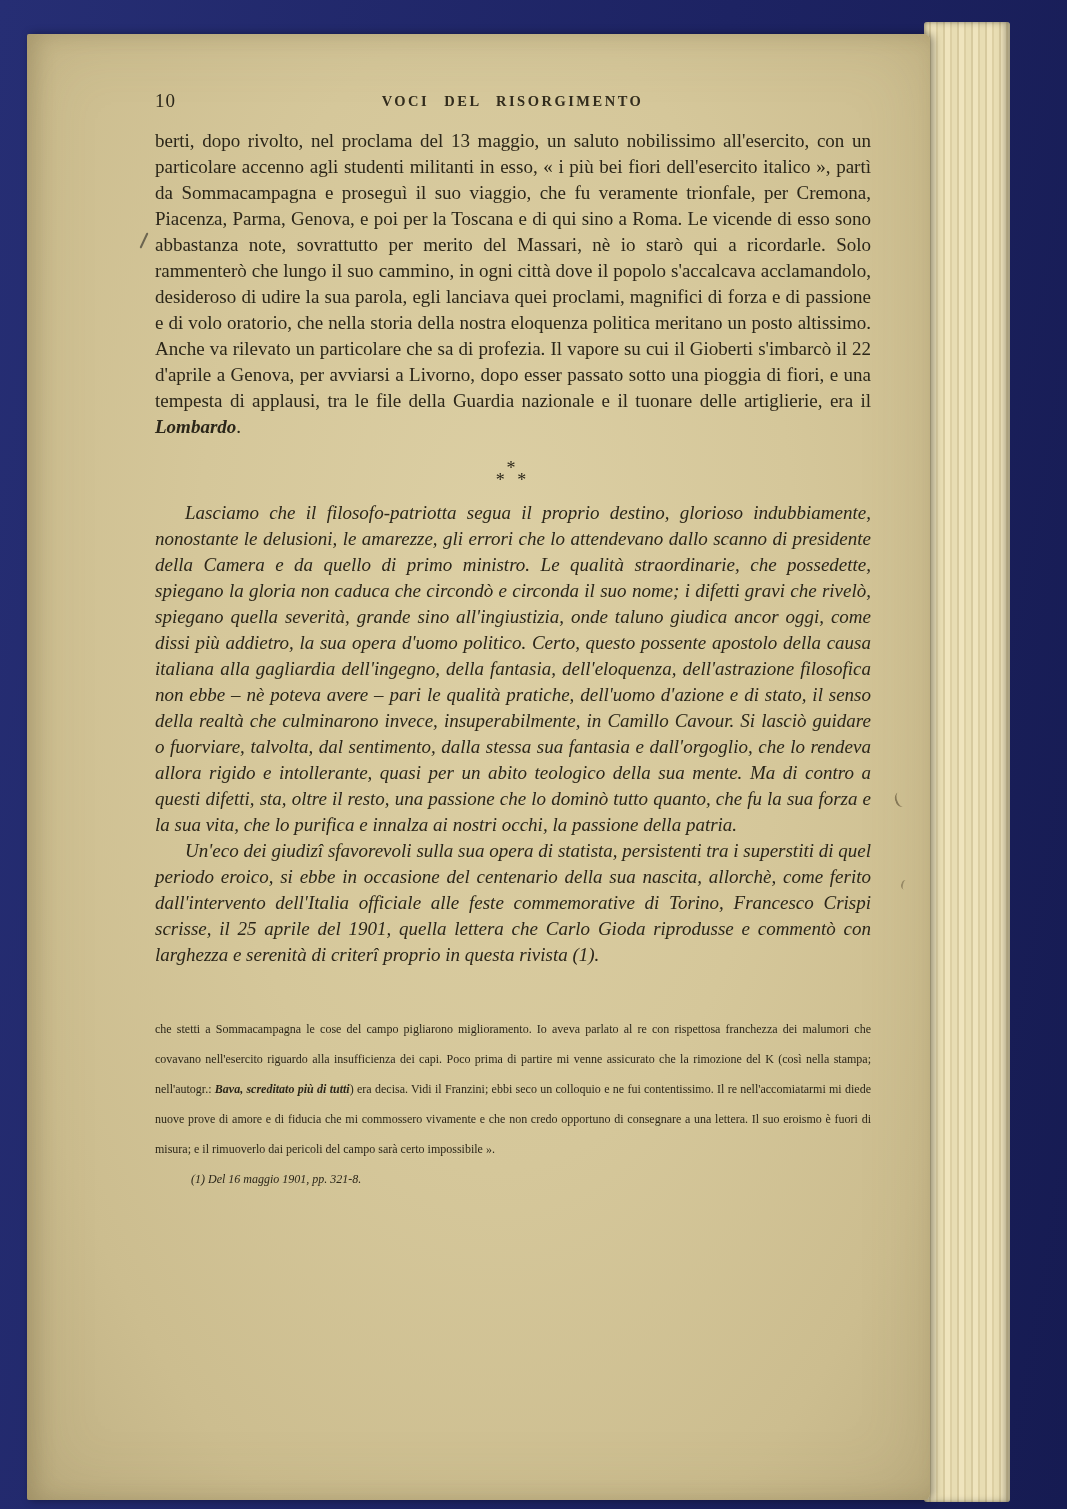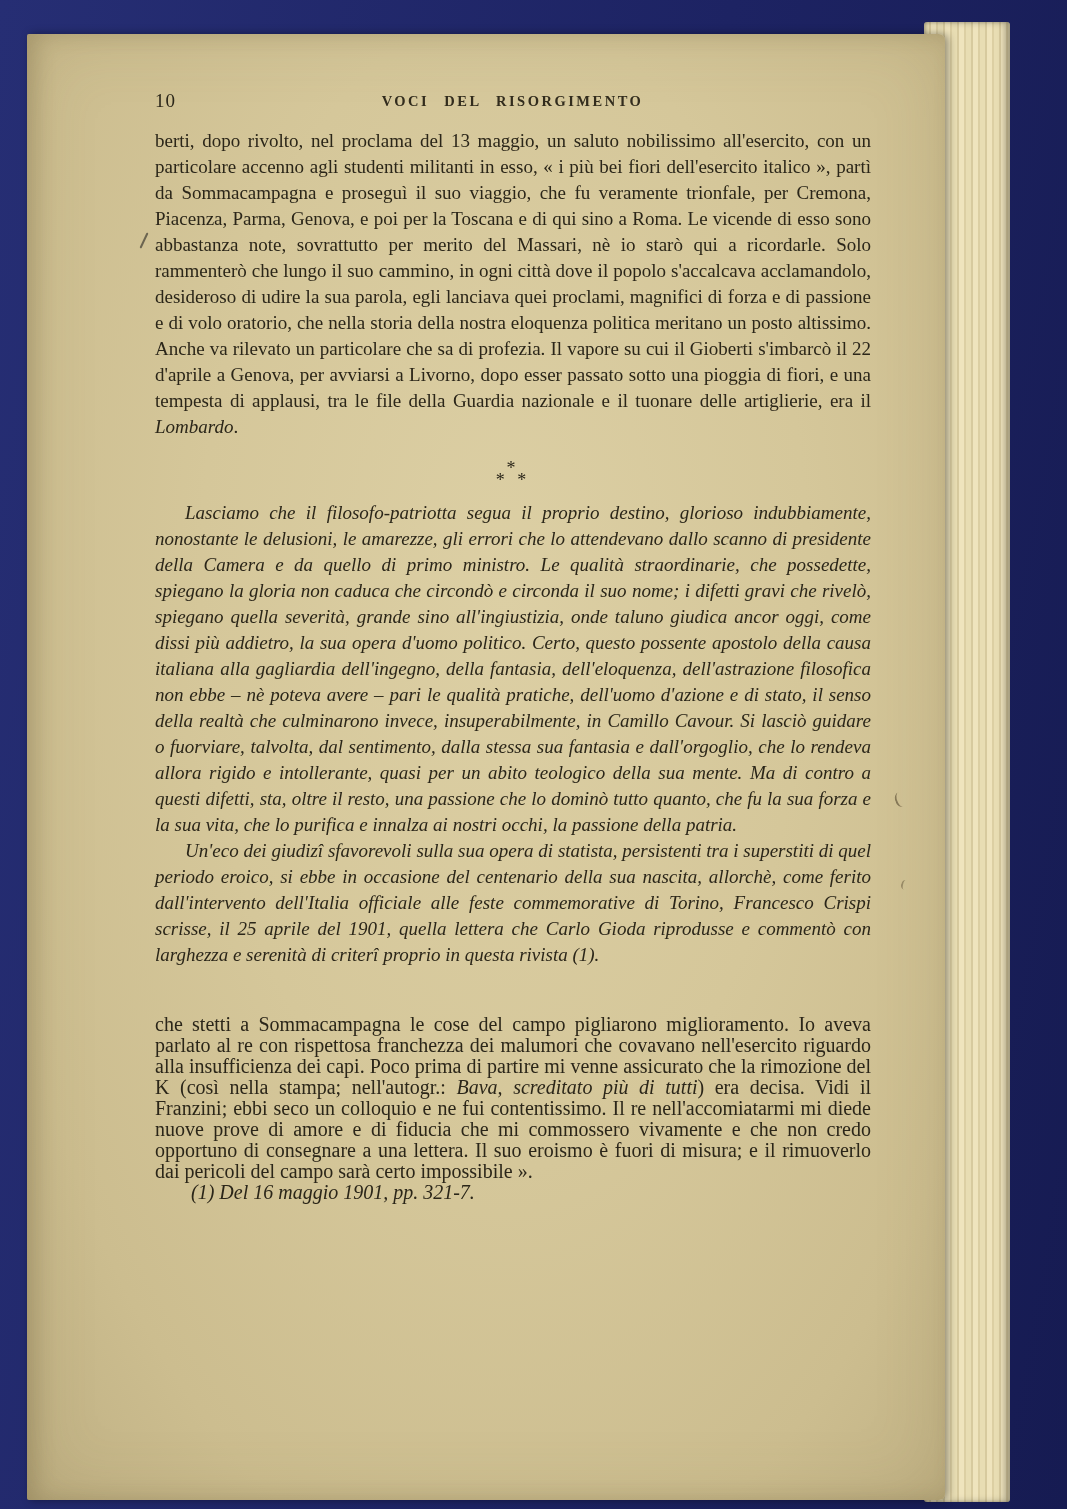--- a/index.html
+++ b/index.html
@@ -12,35 +12,34 @@
     position:absolute;top:22px;left:924px;width:86px;height:1480px;
     border-radius:3px;
     background:repeating-linear-gradient(90deg,#e8ddb3 0 5px,#d7ca9e 5px 7px,#efe4bd 7px 12px,#dccfa3 12px 14px);
     box-shadow:inset -5px 0 7px rgba(0,0,0,.3), inset 2px 0 3px rgba(0,0,0,.2);
   }
   .page{
     position:absolute;top:34px;left:27px;width:903px;height:1466px;
     border-radius:2px 6px 6px 2px;
     background:radial-gradient(ellipse at 52% 38%, #dccfa4 0%, #d5c79a 45%, #ccbd8f 78%, #bfb083 100%);
     box-shadow:3px 0 9px rgba(0,0,0,.4), inset 0 0 70px rgba(118,98,58,.18), inset 9px 0 20px rgba(88,72,42,.22);
-    padding-left:15px;
   }
   .content{position:absolute;top:54px;left:128px;width:716px;color:#2b2619;}
   .header-row{position:relative;height:30px;margin-bottom:10px;}
   .pagenum{position:absolute;left:0;top:2px;font-size:19px;letter-spacing:1px;}
   .running-header{
     position:absolute;left:0;right:1px;top:5px;text-align:center;
     font-size:14.5px;font-weight:bold;letter-spacing:2.5px;word-spacing:9px;color:#322c1d;
   }
   .para{margin:0;font-size:19px;line-height:26px;text-align:justify;}
   .para.indent{text-indent:30px;font-style:italic;}
-  .it{font-style:italic;}
+  .it{font-style:italic;font-weight:bold;}
   .asterism{text-align:center;font-size:18px;line-height:12px;margin:22px 0 14px;letter-spacing:4px;color:#2b2619;}
   .footnote{margin-top:46px;}
-  .footnote .para{font-size:20px;line-height:21px;}
+  .footnote .para{font-size:12px;line-height:30px;}
   .footnote .para.indent{text-indent:36px;}
   .pen-mark{
     position:absolute;left:116px;top:198px;width:2px;height:17px;
     background:#4a453a;border-radius:2px;transform:rotate(25deg);opacity:.75;
   }
   .edge-mark{
     position:absolute;left:868px;top:758px;width:9px;height:15px;
     border-left:2px solid rgba(72,60,38,.55);border-radius:50%;transform:rotate(-18deg);
   }
   .edge-mark2{
@@ -66,17 +65,17 @@
           <p class="para"><span>berti, dopo rivolto, nel proclama del 13 maggio, un saluto nobilissimo all'esercito, con un particolare accenno agli studenti militanti in esso, « i più bei fiori dell'esercito italico », partì da Sommacampagna e proseguì il suo viaggio, che fu veramente trionfale, per Cremona, Piacenza, Parma, Genova, e poi per la Toscana e di qui sino a Roma. Le vicende di esso sono abbastanza note, sovrattutto per merito del Massari, nè io starò qui a ricordarle. Solo rammenterò che lungo il suo cammino, in ogni città dove il popolo s'accalcava acclamandolo, desideroso di udire la sua parola, egli lanciava quei proclami, magnifici di forza e di passione e di volo oratorio, che nella storia della nostra eloquenza politica meritano un posto altissimo. Anche va rilevato un particolare che sa di profezia. Il vapore su cui il Gioberti s'imbarcò il 22 d'aprile a Genova, per avviarsi a Livorno, dopo esser passato sotto una pioggia di fiori, e una tempesta di applausi, tra le file della Guardia nazionale e il tuonare delle artiglierie, era il </span><span class="it">Lombardo</span><span>.</span></p>
           <div class="asterism">
             <div>*</div>
             <div>* *</div>
           </div>
           <p class="para indent"><span>Lasciamo che il filosofo-patriotta segua il proprio destino, glorioso indubbiamente, nonostante le delusioni, le amarezze, gli errori che lo attendevano dallo scanno di presidente della Camera e da quello di primo ministro. Le qualità straordinarie, che possedette, spiegano la gloria non caduca che circondò e circonda il suo nome; i difetti gravi che rivelò, spiegano quella severità, grande sino all'ingiustizia, onde taluno giudica ancor oggi, come dissi più addietro, la sua opera d'uomo politico. Certo, questo possente apostolo della causa italiana alla gagliardia dell'ingegno, della fantasia, dell'eloquenza, dell'astrazione filosofica non ebbe – nè poteva avere – pari le qualità pratiche, dell'uomo d'azione e di stato, il senso della realtà che culminarono invece, insuperabilmente, in Camillo Cavour. Si lasciò guidare o fuorviare, talvolta, dal sentimento, dalla stessa sua fantasia e dall'orgoglio, che lo rendeva allora rigido e intollerante, quasi per un abito teologico della sua mente. Ma di contro a questi difetti, sta, oltre il resto, una passione che lo dominò tutto quanto, che fu la sua forza e la sua vita, che lo purifica e innalza ai nostri occhi, la passione della patria.</span></p>
           <p class="para indent"><span>Un'eco dei giudizî sfavorevoli sulla sua opera di statista, persistenti tra i superstiti di quel periodo eroico, si ebbe in occasione del centenario della sua nascita, allorchè, come ferito dall'intervento dell'Italia officiale alle feste commemorative di Torino, Francesco Crispi scrisse, il 25 aprile del 1901, quella lettera che Carlo Gioda riprodusse e commentò con larghezza e serenità di criterî proprio in questa rivista (1).</span></p>
         </div>
       <div class="footnote">
           <p class="para"><span>che stetti a Sommacampagna le cose del campo pigliarono miglioramento. Io aveva parlato al re con rispettosa franchezza dei malumori che covavano nell'esercito riguardo alla insufficienza dei capi. Poco prima di partire mi venne assicurato che la rimozione del K (così nella stampa; nell'autogr.: </span><span class="it">Bava, screditato più di tutti</span><span>) era decisa. Vidi il Franzini; ebbi seco un colloquio e ne fui contentissimo. Il re nell'accomiatarmi mi diede nuove prove di amore e di fiducia che mi commossero vivamente e che non credo opportuno di consegnare a una lettera. Il suo eroismo è fuori di misura; e il rimuoverlo dai pericoli del campo sarà certo impossibile ».</span></p>
-          <p class="para indent"><span>(1) Del 16 maggio 1901, pp. 321-7.</span></p>
+          <p class="para indent"><span>(1) Del 16 maggio 1901, pp. 321-8.</span></p>
         </div>
     </div>
   </div>
 </div>
 
 </body></html>

